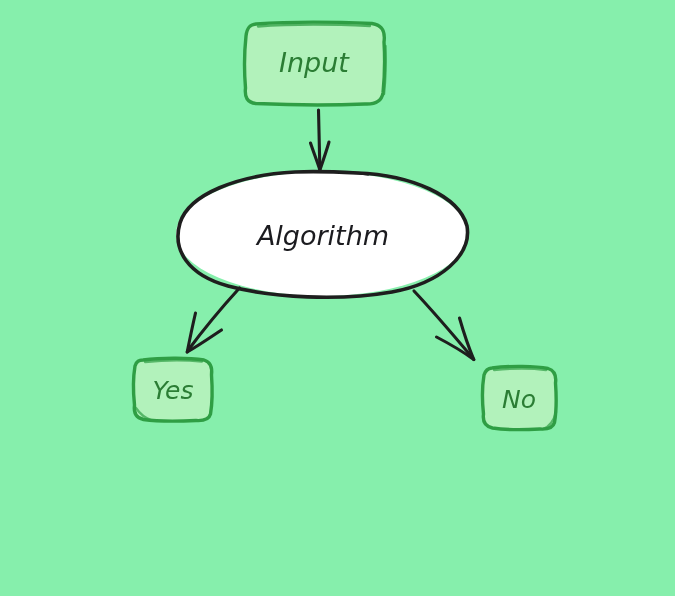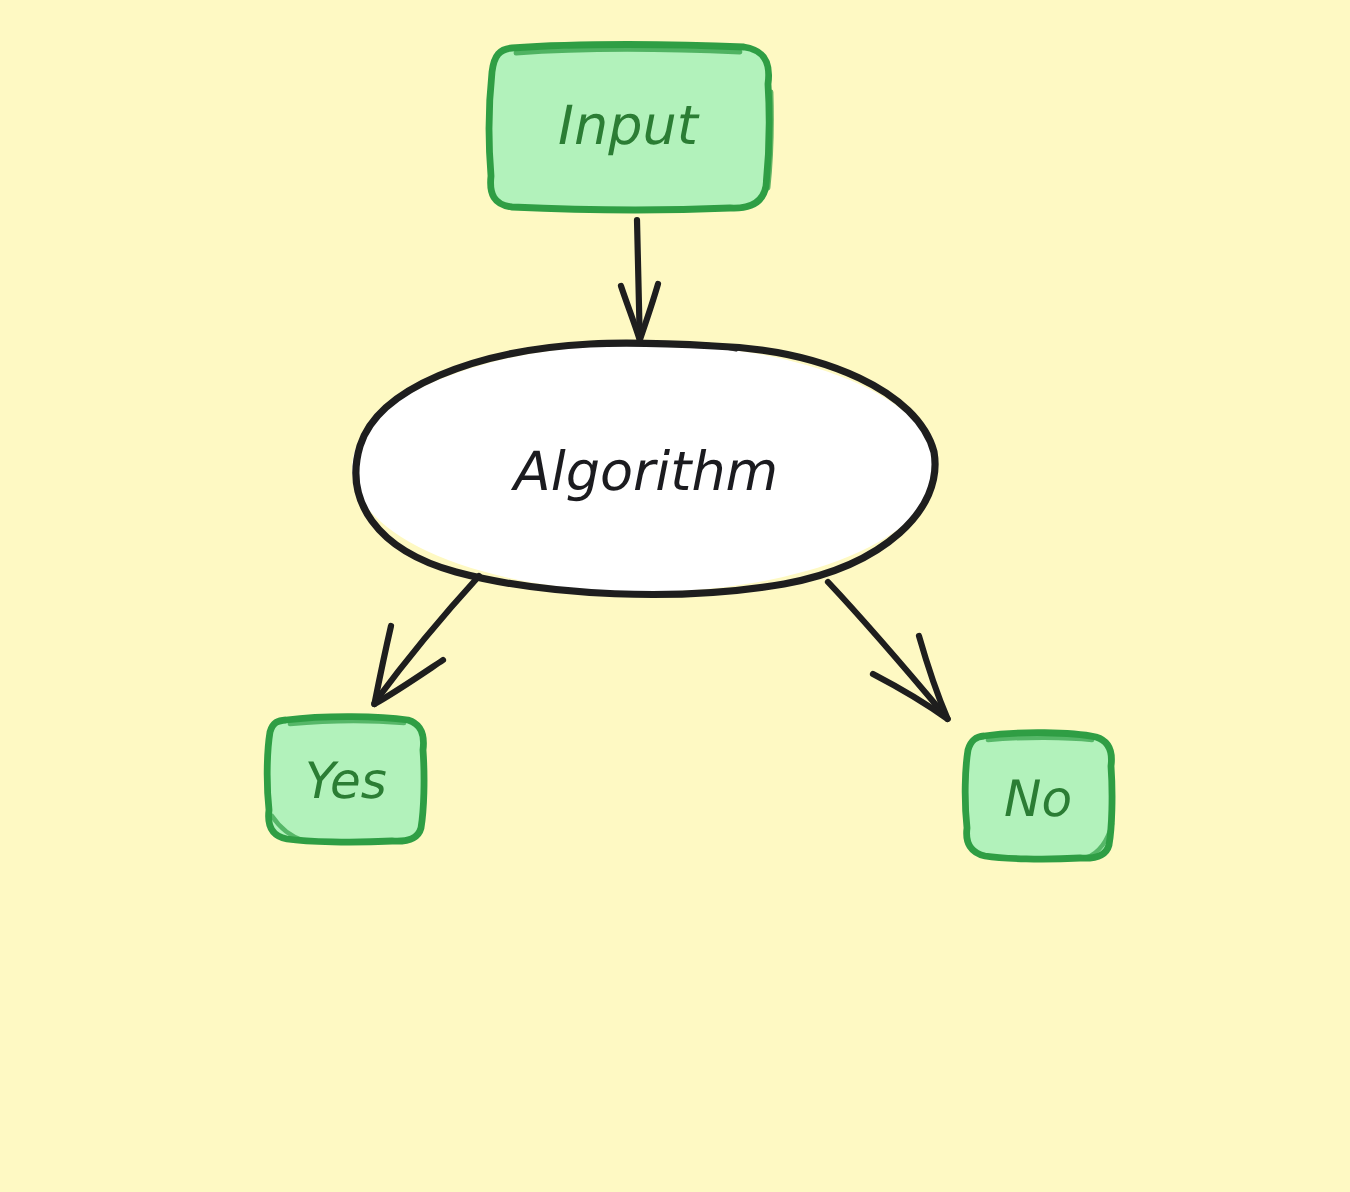--- a/index.html
+++ b/index.html
@@ -8,21 +8,21 @@
     padding: 0;
     background: #ffffff;
   }
   body {
     font-family: "DejaVu Sans", sans-serif;
   }
   #canvas {
     position: relative;
     width: 675px;
     height: 596px;
-    background: #fef9c3;
+    background: #86efac;
     overflow: hidden;
   }
   #diagram-svg {
     position: absolute;
     left: 0;
     top: 0;
     width: 675px;
     height: 596px;
   }
   .node-label {

